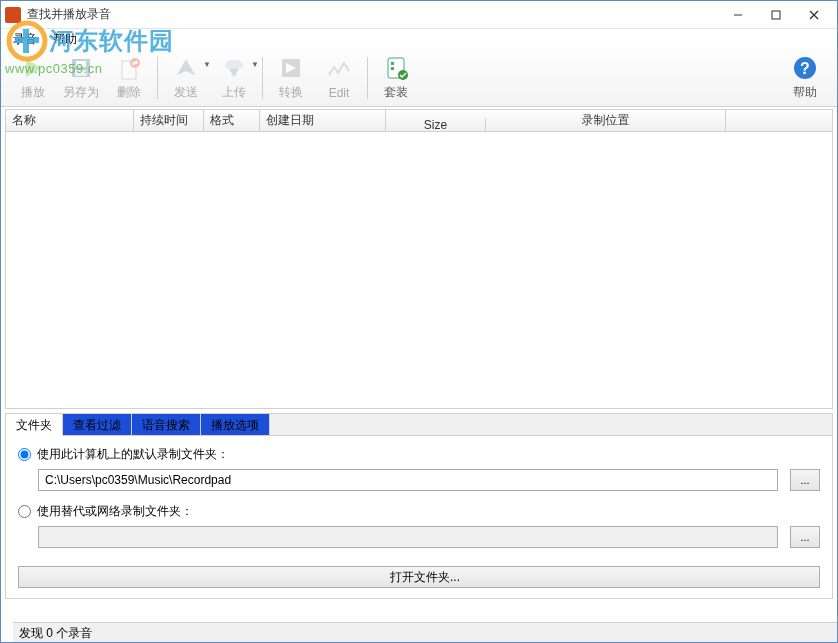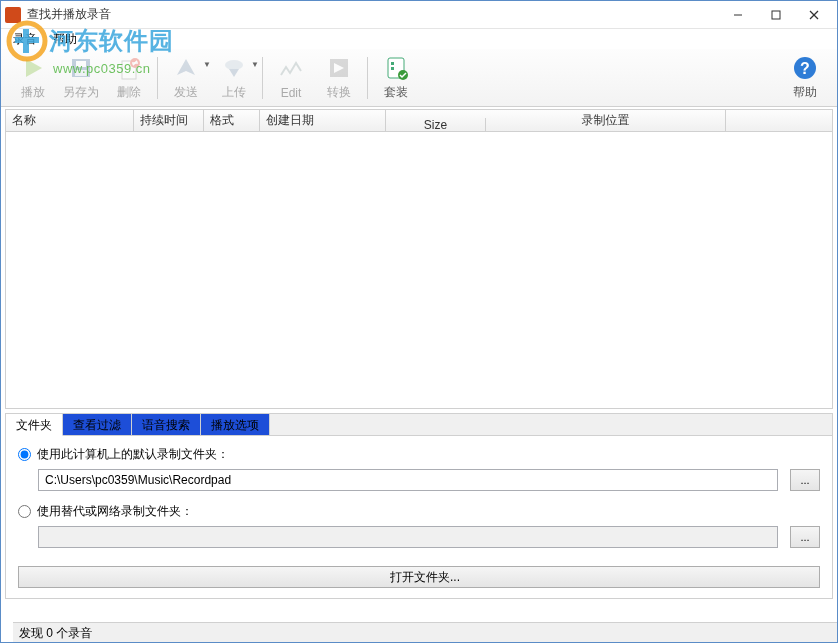--- a/index.html
+++ b/index.html
@@ -39,21 +39,21 @@
 .radio-row input[type="radio"] { margin-right: 6px; }
 .path-row { display: flex; align-items: center; gap: 12px; margin: 4px 0 12px 20px; }
 .path-input { flex: 1; height: 22px; border: 1px solid #abadb3; padding: 2px 6px; font-size: 12px; background: #fff; }
 .path-input:disabled { background: #f0f0f0; color: #888; }
 .browse-btn { width: 30px; height: 22px; border: 1px solid #adadad; background: linear-gradient(#f5f5f5,#e5e5e5); cursor: pointer; font-size: 11px; display: flex; align-items: center; justify-content: center; }
 .open-folder-btn { width: 100%; height: 22px; border: 1px solid #adadad; background: linear-gradient(#f5f5f5,#e5e5e5); cursor: pointer; font-size: 12px; margin-top: 6px; padding-left: 12px; }
 .statusbar { position: absolute; bottom: 0; left: 12px; right: 0; height: 20px; padding: 2px 6px; font-size: 12px; background: #f0f0f0; border-top: 1px solid #d0d0d0; }
 .watermark { position: absolute; top: 18px; left: 4px; pointer-events: none; opacity: 0.85; z-index: 5; }
 .watermark-logo { display: flex; align-items: center; }
 .wm-text { font-size: 24px; font-weight: bold; color: #3aa6dd; letter-spacing: 1px; }
-.wm-url { font-size: 13px; color: #57b847; margin-left: 48px; margin-top: -2px; letter-spacing: 0.5px; }
+.wm-url { font-size: 13px; color: #57b847; margin-top: -2px; letter-spacing: 0.5px; }
 </style>
 </head>
 <body>
 
 <div class="watermark">
   <div class="watermark-logo">
     <svg width="44" height="44" viewBox="0 0 44 44">
         <circle cx="22" cy="22" r="18" fill="none" stroke="#f5a623" stroke-width="5"></circle>
         <rect x="18" y="10" width="6" height="24" fill="#3aa6dd"></rect>
         <rect x="10" y="18" width="24" height="6" fill="#3aa6dd"></rect>
@@ -138,33 +138,33 @@
           <polygon points="13,22 8,14 18,14" fill="#8aa0b8"></polygon>
         </svg>
       </div>
     <div class="tool-label">上传</div>
     <span class="tool-dropdown">▼</span>
   </div>
   <div class="toolbar-sep"></div>
   <div class="tool-btn disabled">
     <div class="tool-icon">
         <svg width="26" height="26">
-          <polyline points="3,18 8,10 12,16 18,6 23,14" fill="none" stroke="#9aa" stroke-width="2"></polyline>
-        </svg>
-      </div>
-    <div class="tool-label">Edit</div>
-  </div>
-  <div class="tool-btn disabled">
-    <div class="tool-icon">
-        <svg width="26" height="26">
           <rect x="4" y="4" width="18" height="18" fill="#999"></rect>
           <polygon points="8,8 18,13 8,18" fill="#fff"></polygon>
         </svg>
       </div>
     <div class="tool-label">转换</div>
+  </div>
+  <div class="tool-btn disabled">
+    <div class="tool-icon">
+        <svg width="26" height="26">
+          <polyline points="3,18 8,10 12,16 18,6 23,14" fill="none" stroke="#9aa" stroke-width="2"></polyline>
+        </svg>
+      </div>
+    <div class="tool-label">Edit</div>
   </div>
   <div class="toolbar-sep"></div>
   <div class="tool-btn">
     <div class="tool-icon">
         <svg width="26" height="26">
           <rect x="5" y="3" width="16" height="20" rx="2" fill="#fff" stroke="#4a7"></rect>
           <rect x="8" y="7" width="3" height="3" fill="#4a7"></rect>
           <rect x="8" y="12" width="3" height="3" fill="#4a7"></rect>
           <circle cx="20" cy="20" r="5" fill="#3b9b3b"></circle>
           <polyline points="17,20 19,22 23,18" fill="none" stroke="#fff" stroke-width="1.5"></polyline>

